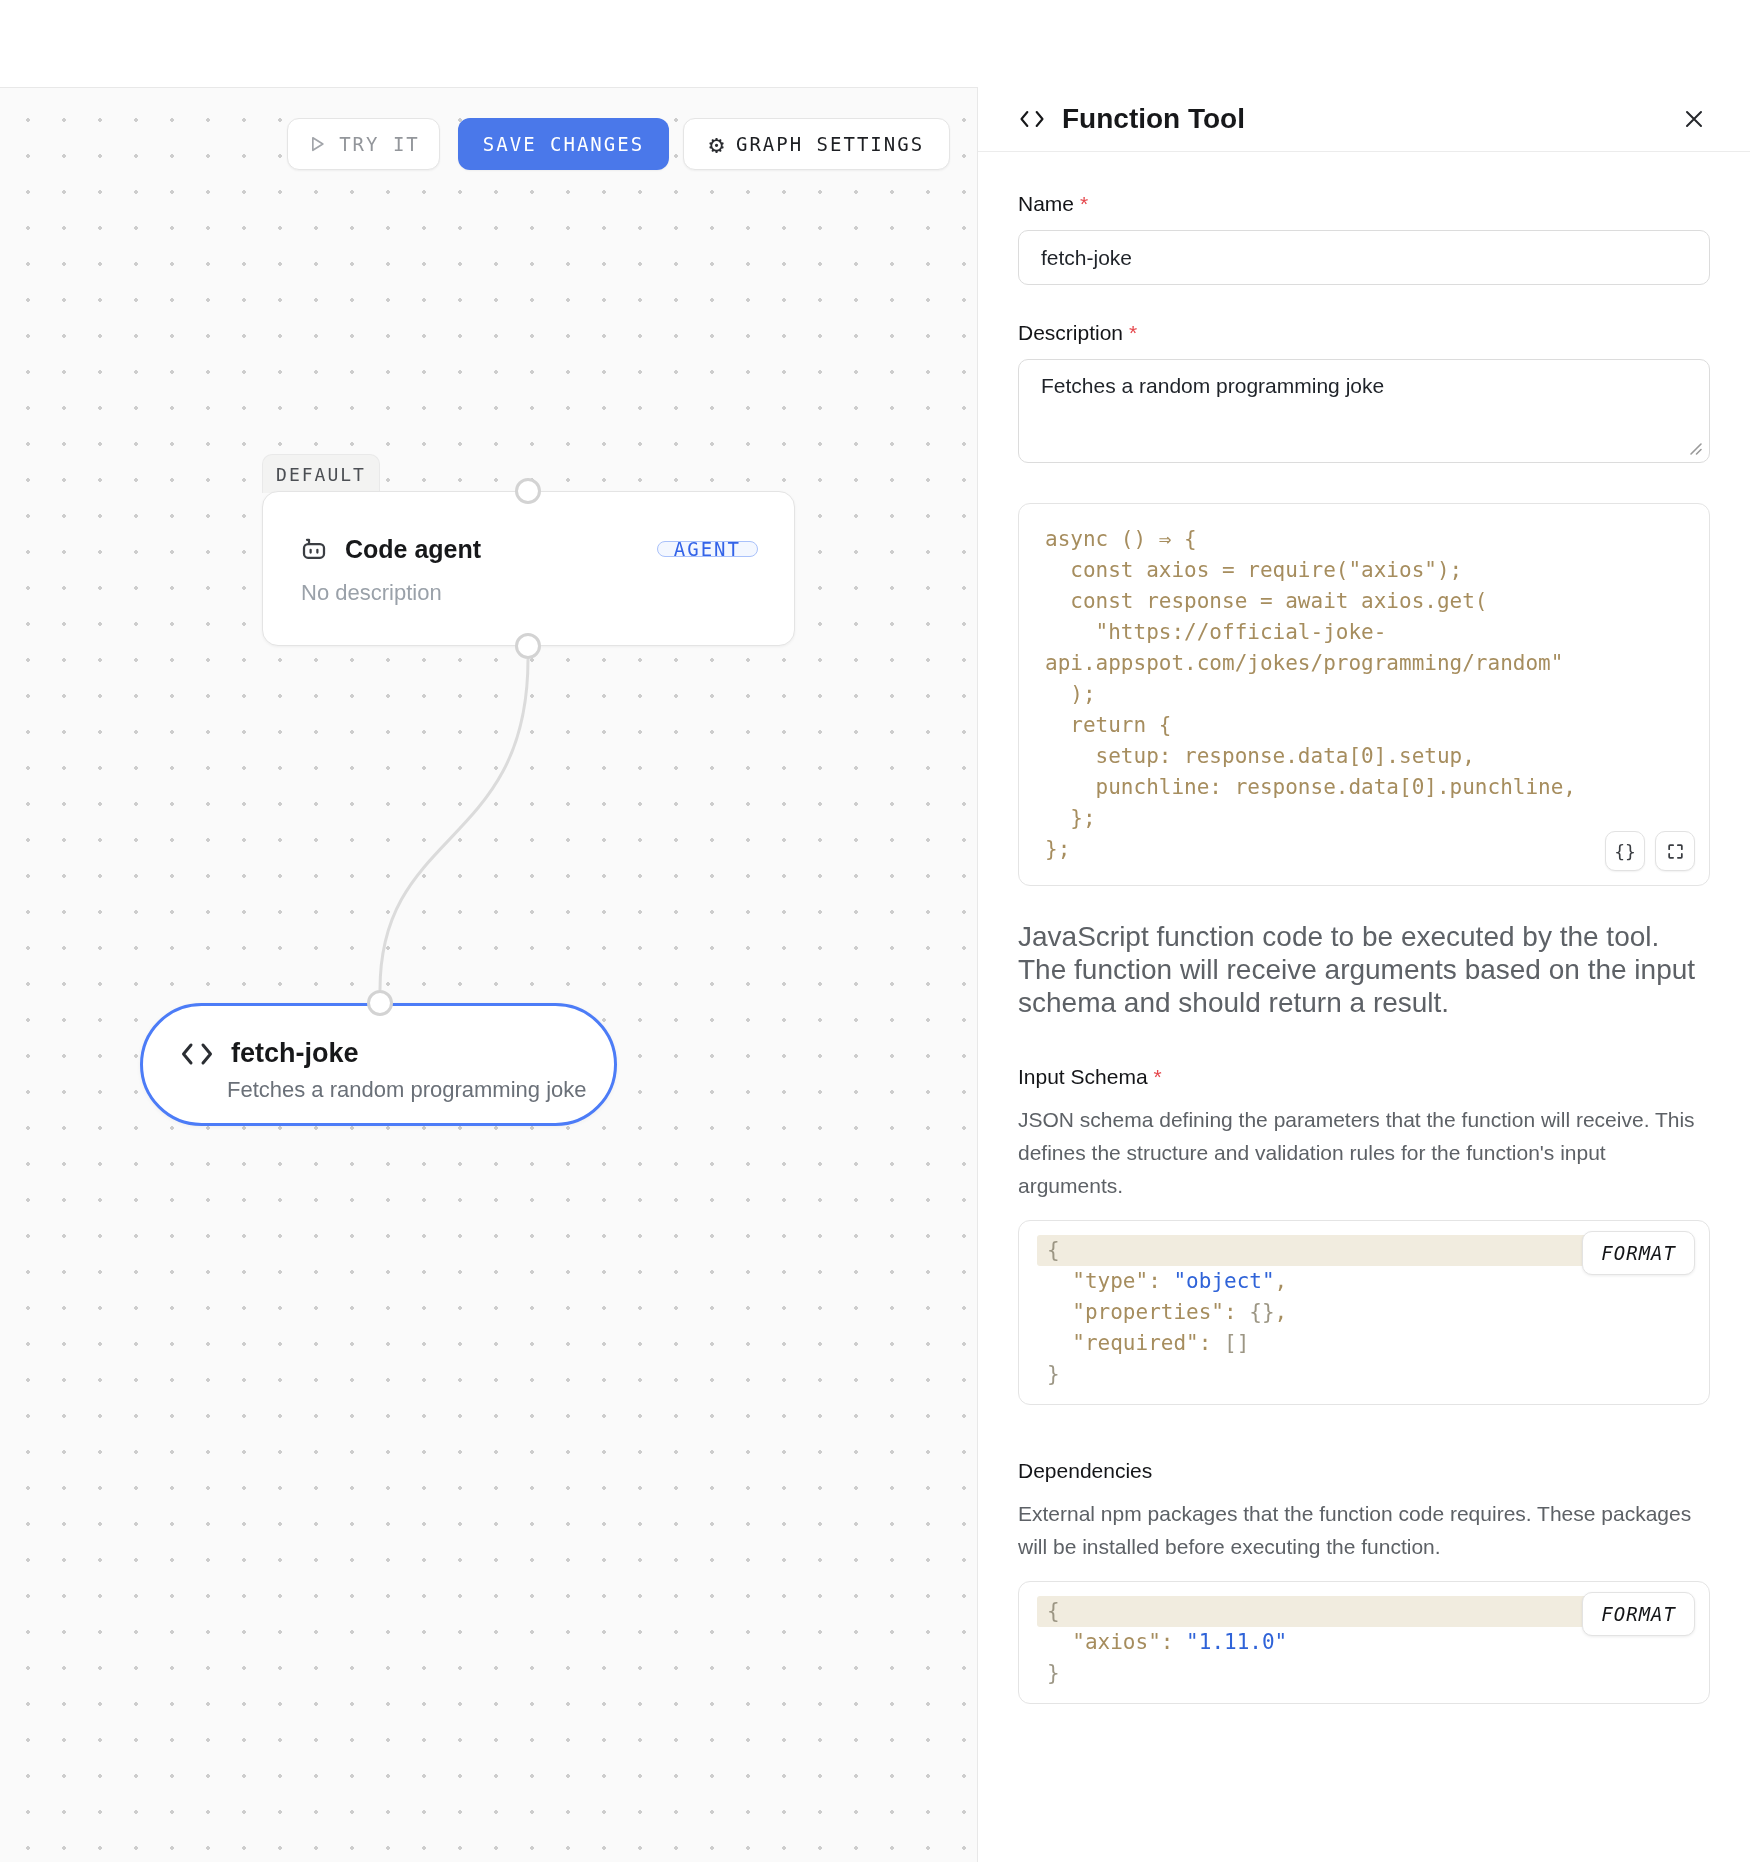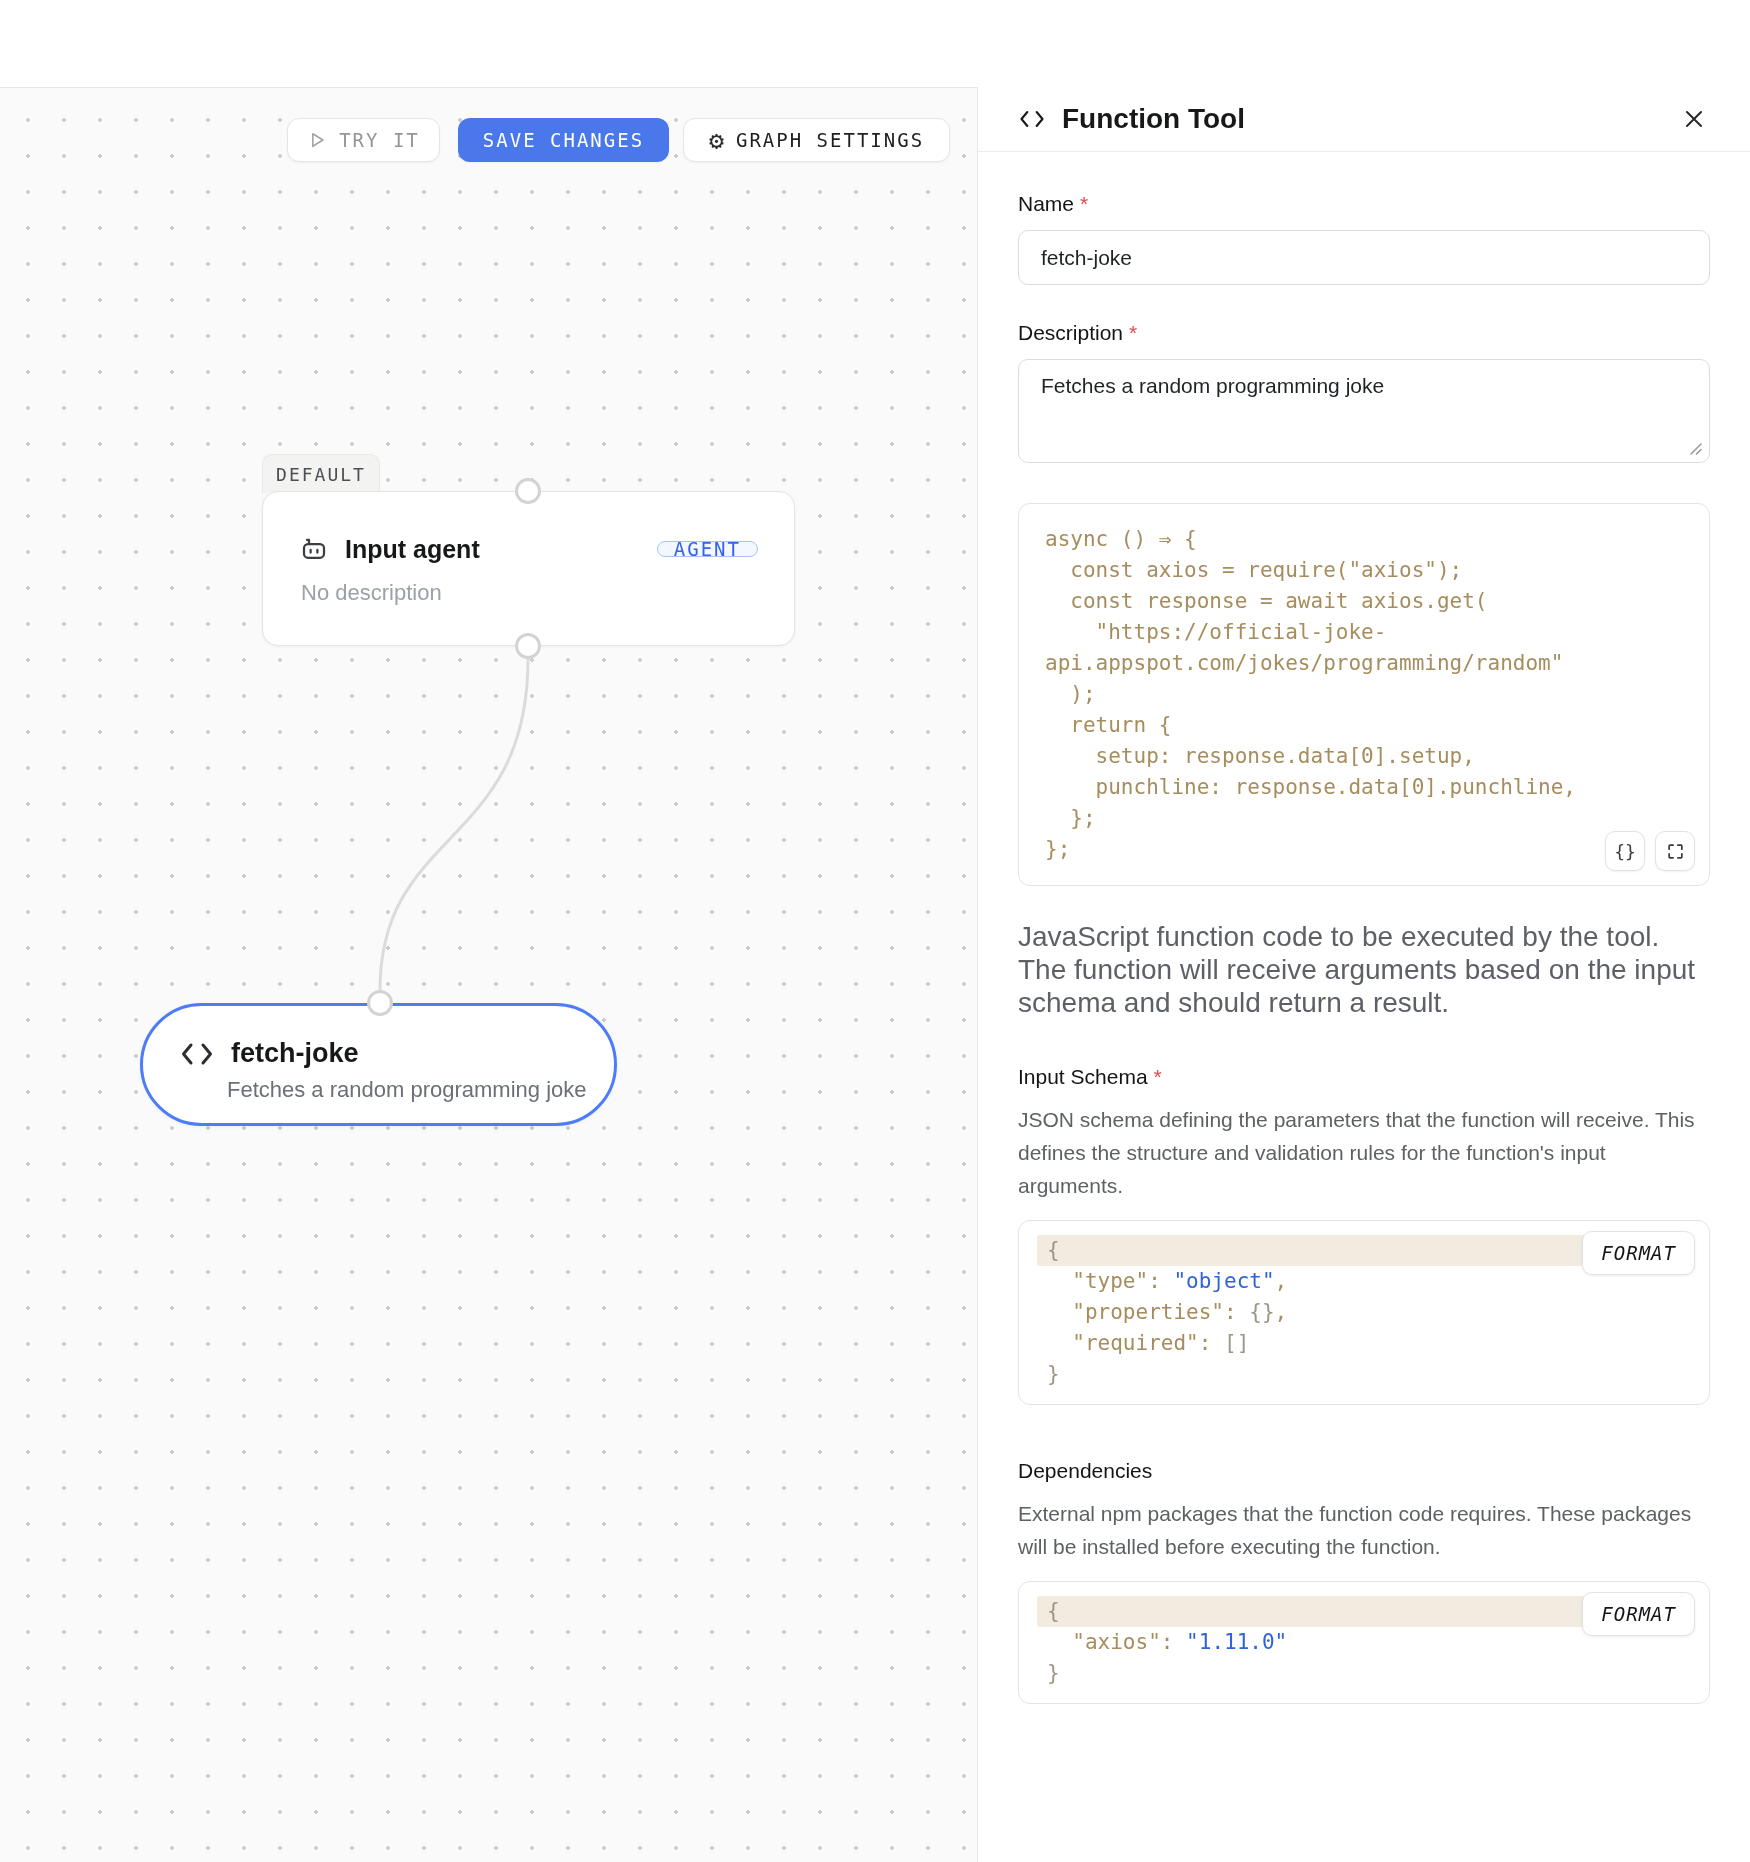--- a/index.html
+++ b/index.html
@@ -7,21 +7,21 @@
 
   
   .topstrip { position:absolute; left:0; top:0; width:1750px; height:87px; background:#ffffff; }
   .canvas { position:absolute; left:0; top:87px; width:977px; height:1775px; background-color:#fafafa;
             border-top:1px solid #e8e8e8;
             background-image:radial-gradient(circle, #cdcdcd 1.7px, rgba(0,0,0,0) 1.9px);
             background-size:36px 36px; background-position:10px 14px; }
   .panel { position:absolute; left:977px; top:87px; width:773px; height:1775px; background:#ffffff; border-left:1px solid #e8e8e8; }
 
   
-  .tbtn { position:absolute; top:30px; height:44px; display:flex; align-items:center; justify-content:center; gap:12px;
+  .tbtn { position:absolute; top:30px; height:52px; display:flex; align-items:center; justify-content:center; gap:12px;
           border-radius:12px; font-family:"DejaVu Sans Mono", monospace; font-size:19px; letter-spacing:2px;
           background:#ffffff; border:1px solid #e5e5e5; box-shadow:0 1px 2px rgba(0,0,0,.05); cursor:pointer; }
   .tbtn.try { left:287px; width:153px; color:#93969b; }
   .tbtn.save { left:458px; width:211px; background:#4a78ea; color:#ffffff; border:none; }
   .tbtn.graph { left:683px; width:267px; color:#1d1f23; }
   .gear-glyph { font-size:25px; letter-spacing:0; line-height:1; color:#2a2c30; }
 
   
   .group-tab { position:absolute; left:262px; top:366px; width:118px; height:39px; background:#f3f3f2;
                border:1px solid #e9e9e9; border-bottom:none; border-radius:10px 10px 0 0;
@@ -111,21 +111,21 @@
     <span>DEFAULT</span>
   </div>
 
   <div class="agent-node">
     <div class="agent-row">
       <svg width="30" height="30" viewBox="0 0 24 24" fill="none" stroke="#3a3d42" stroke-width="1.8" stroke-linecap="round" stroke-linejoin="round">
         <rect x="4" y="8" width="16" height="11" rx="3.2"></rect>
         <path d="M8 8 V4.6 M6.4 4.6 H8"></path>
         <path d="M9.3 12.6 v2.2 M14.7 12.6 v2.2"></path>
       </svg>
-      <span class="agent-title">Input agent</span>
+      <span class="agent-title">Code agent</span>
       <span class="agent-badge">AGENT</span>
     </div>
     <div class="agent-desc">No description</div>
   </div>
   <div class="port" style="left:515px; top:390px;"></div>
   <div class="port" style="left:515px; top:545px;"></div>
 
   <div class="fetch-node">
     <div class="fetch-row">
       <svg width="36" height="28" viewBox="0 0 24 16" fill="none" stroke="#2b2e33" stroke-width="2" stroke-linecap="round" stroke-linejoin="round">

